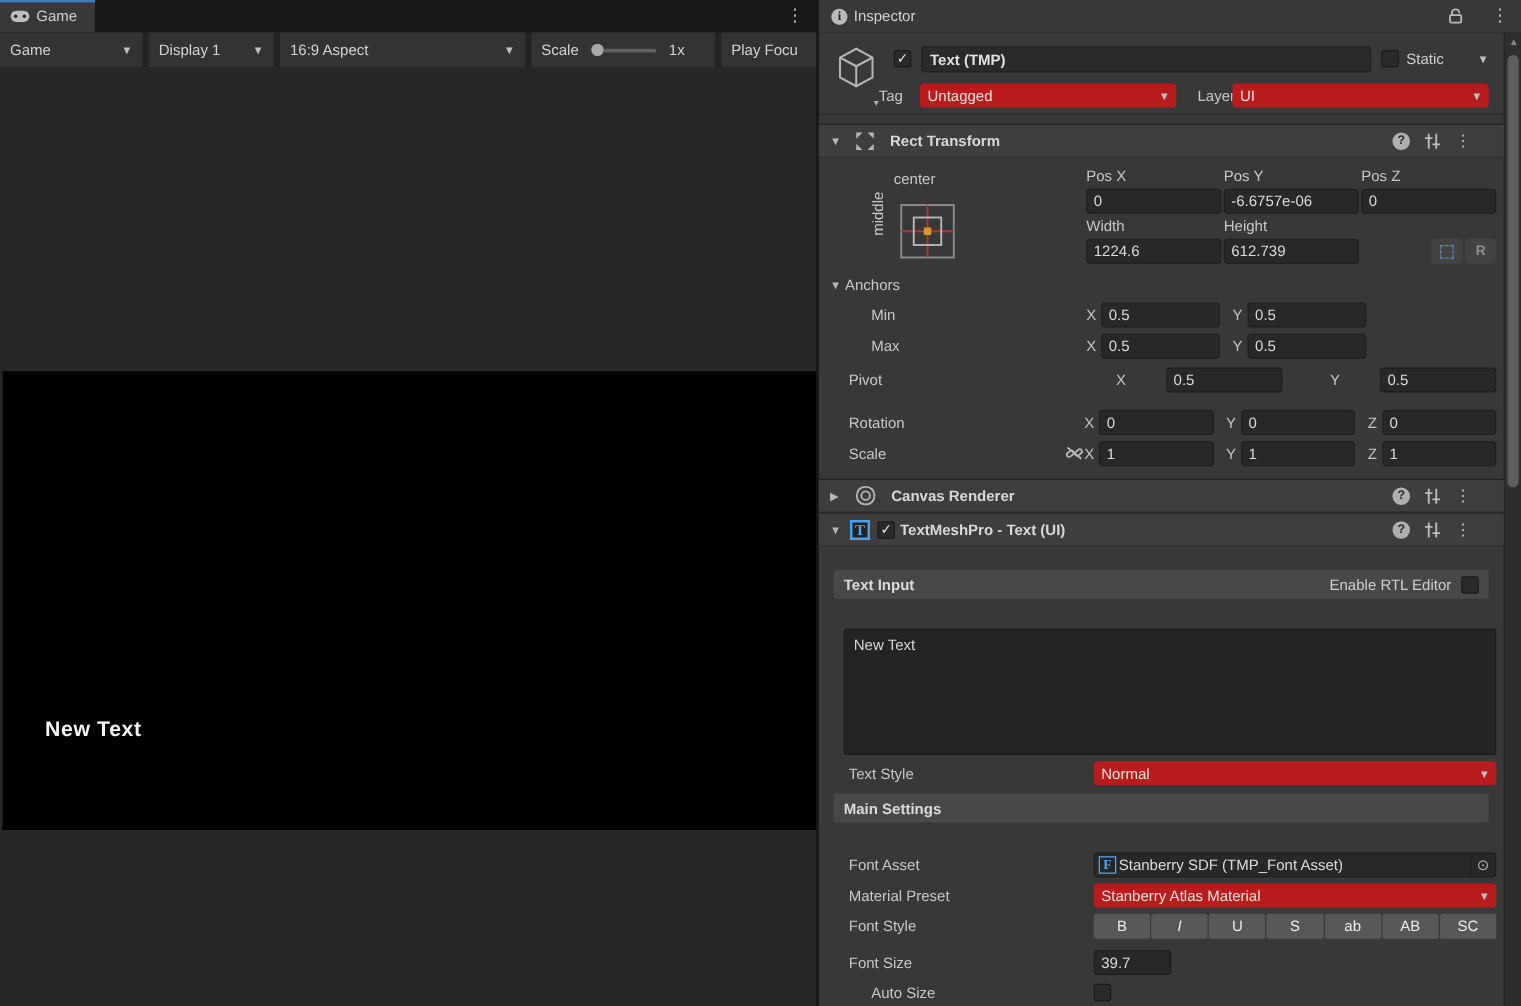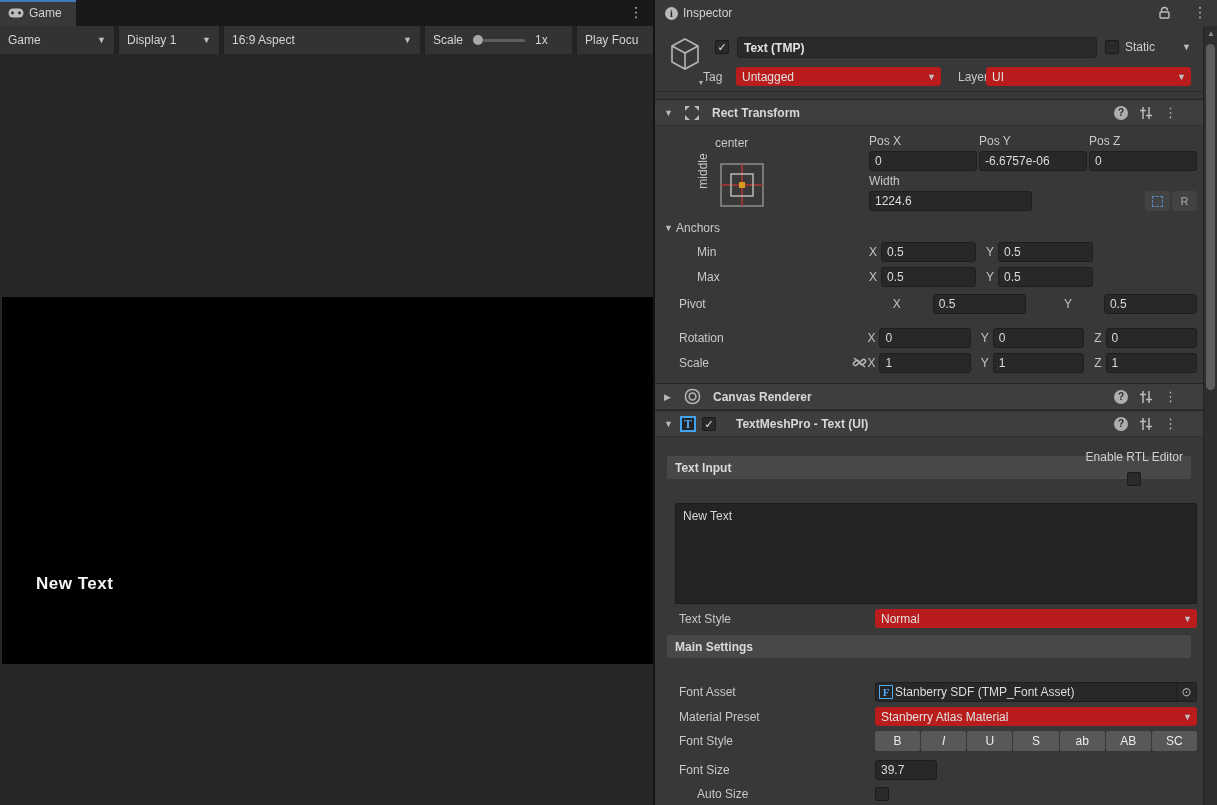--- a/index.html
+++ b/index.html
@@ -95,21 +95,21 @@
   .fold-row { display:flex; align-items:center; height:18px; margin-top:8px; padding-left:9px; }
   .rot-row { display:flex; align-items:center; height:21px; margin-top:4px; position:relative; }
   .rot-row .lbl { width:200px; padding-left:24px; }
   .linkless { width:16px; text-align:center; }
 
   
   .tmp-body { position:relative; padding-top:19px; }
   .bar { height:23px; margin:0 12px; background:#484848; border-radius:2px; display:flex;
          align-items:center; padding:0 8px; }
   .bar .bar-title { font-weight:bold; color:#dadada; }
-  .bar .rtl { margin-left:auto; display:flex; align-items:center; gap:8px; color:#cfcfcf;flex-direction:column; }
+  .bar .rtl { margin-left:auto; display:flex; align-items:center; gap:8px; color:#cfcfcf; }
   .textarea { margin:24px 6px 0 20px; height:101px; background:#242424; border:1px solid #1b1b1b;
               border-radius:2px; color:#d6d6d6; padding:5px 7px; cursor:text; }
   .prop-row { display:flex; align-items:center; margin-top:5px; padding-right:6px; }
   .prop-row .lbl { width:220px; padding-left:24px; }
   .prop-row .lbl.indent2 { padding-left:42px; }
   .grow { flex:1; }
   .obj-field { flex:1; background:#282828; border:1px solid #1e1e1e; border-radius:3px; height:20px;
                display:flex; align-items:center; padding-left:3px; color:#dcdcdc; cursor:pointer; }
   .f-icon { width:14px; height:14px; border:1px solid #4FA9F5; background:#242424; color:#4FA9F5;
             font-family:"Liberation Serif", serif; font-weight:bold; font-size:11px; line-height:13px;
@@ -280,20 +280,24 @@
           <div class="plabel">Pos Z</div>
           <div class="field">0</div>
         </div>
       </div>
 
       <div class="rt-row2">
         <div class="pcol">
           <div class="plabel">Width</div>
           <div class="field">1224.6</div>
         </div>
+        <div class="pcol">
+          <div class="plabel">Height</div>
+          <div class="field">612.739</div>
+        </div>
         <div class="whbtns">
           <div class="sq-btn">
             <span style="width:11px;height:11px;border:1.5px dashed #5a87b5;"></span>
           </div>
           <div class="sq-btn r">R</div>
         </div>
       </div>
 
       <div class="fold-row">
         <span class="fold">▼</span>
@@ -374,21 +378,21 @@
             </svg>
         </span>
         <span class="kebab">⋮</span>
       </span>
     </div>
 
     <div class="comp-header">
       <span class="fold">▼</span>
       <span class="t-icon">T</span>
       <span class="checkbox hdr-check">✓</span>
-      <span class="comp-title" style="margin-left:20px;text-align:center;">TextMeshPro - Text (UI)</span>
+      <span class="comp-title" style="margin-left:4px;text-align:center;">TextMeshPro - Text (UI)</span>
       <span class="hdr-icons">
         <span class="help-icon">?</span>
         <span>
           <svg width="14" height="14" viewBox="0 0 14 14" stroke="#bdbdbd" stroke-width="1.5">
               <line x1="4" y1="1" x2="4" y2="13"></line>
               <line x1="10" y1="1" x2="10" y2="13"></line>
               <line x1="1" y1="4.5" x2="7" y2="4.5"></line>
               <line x1="7" y1="9.5" x2="13" y2="9.5"></line>
             </svg>
         </span>

